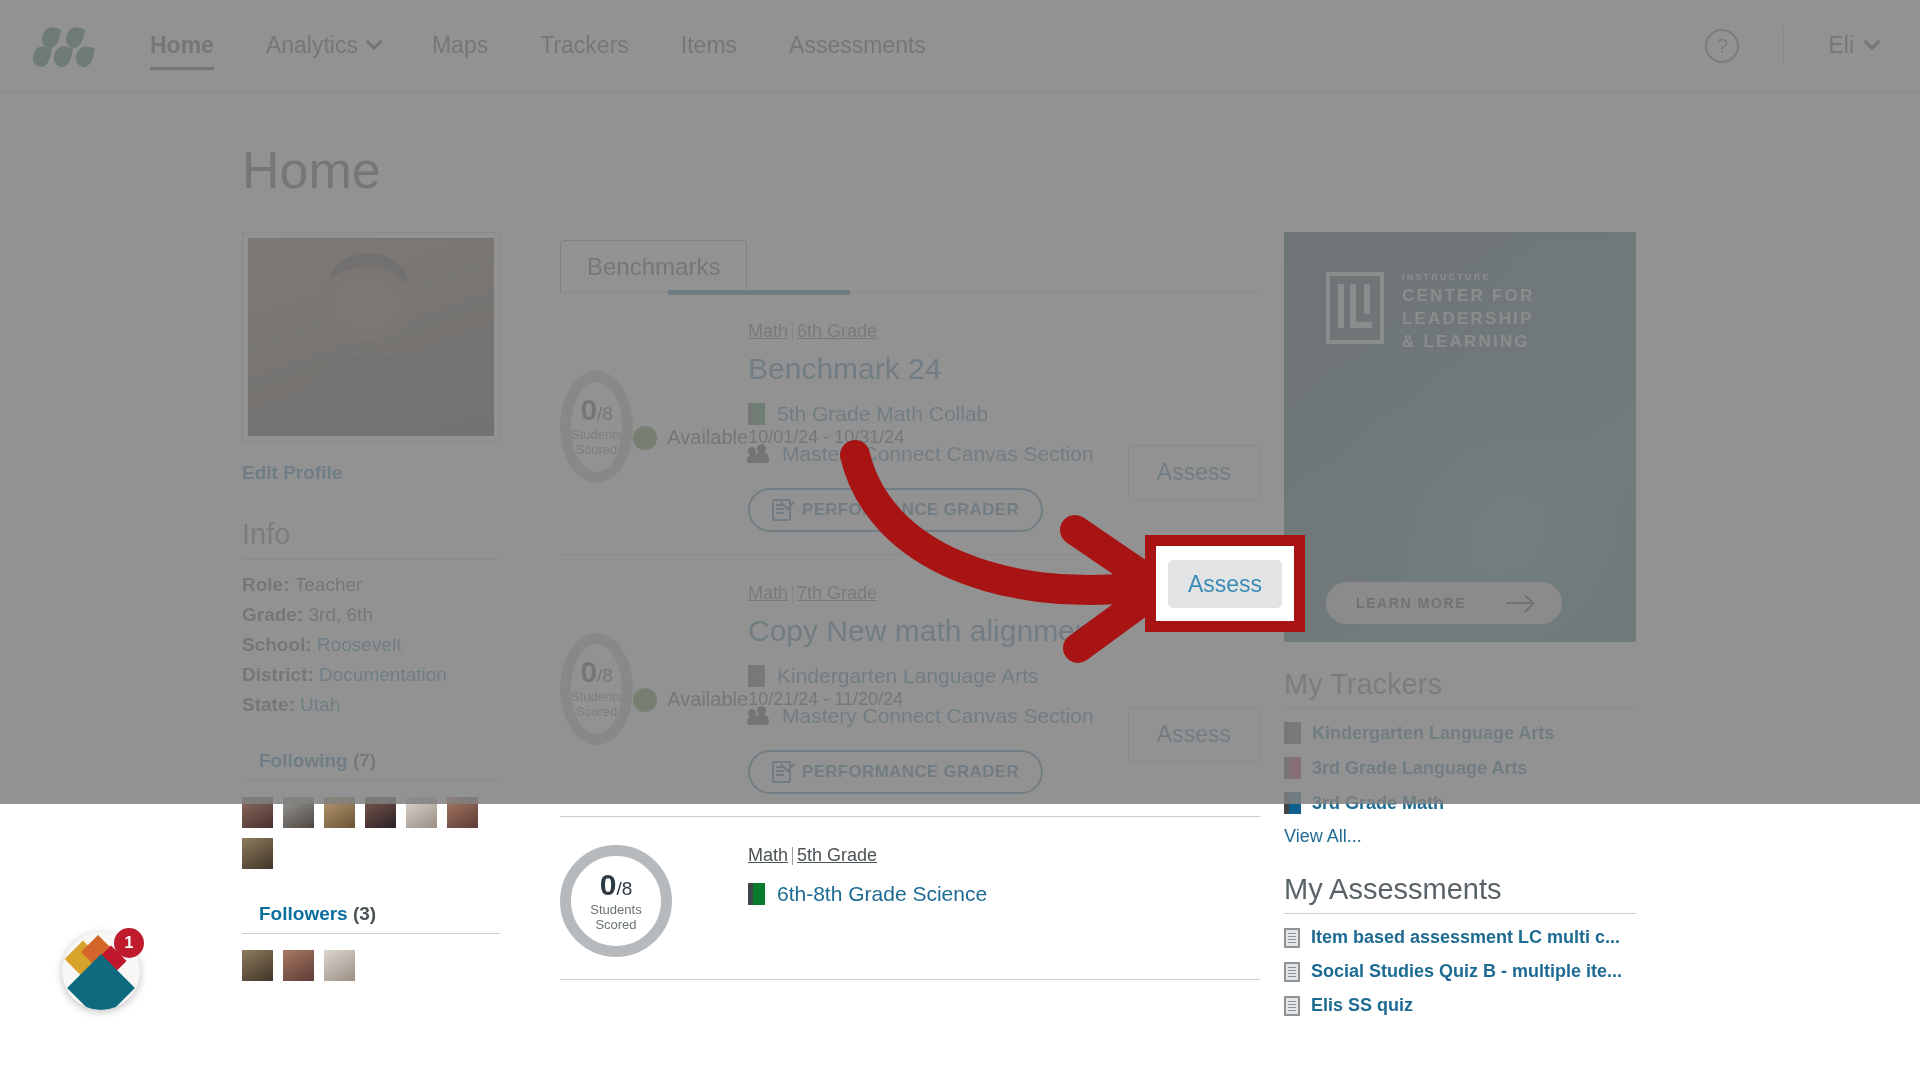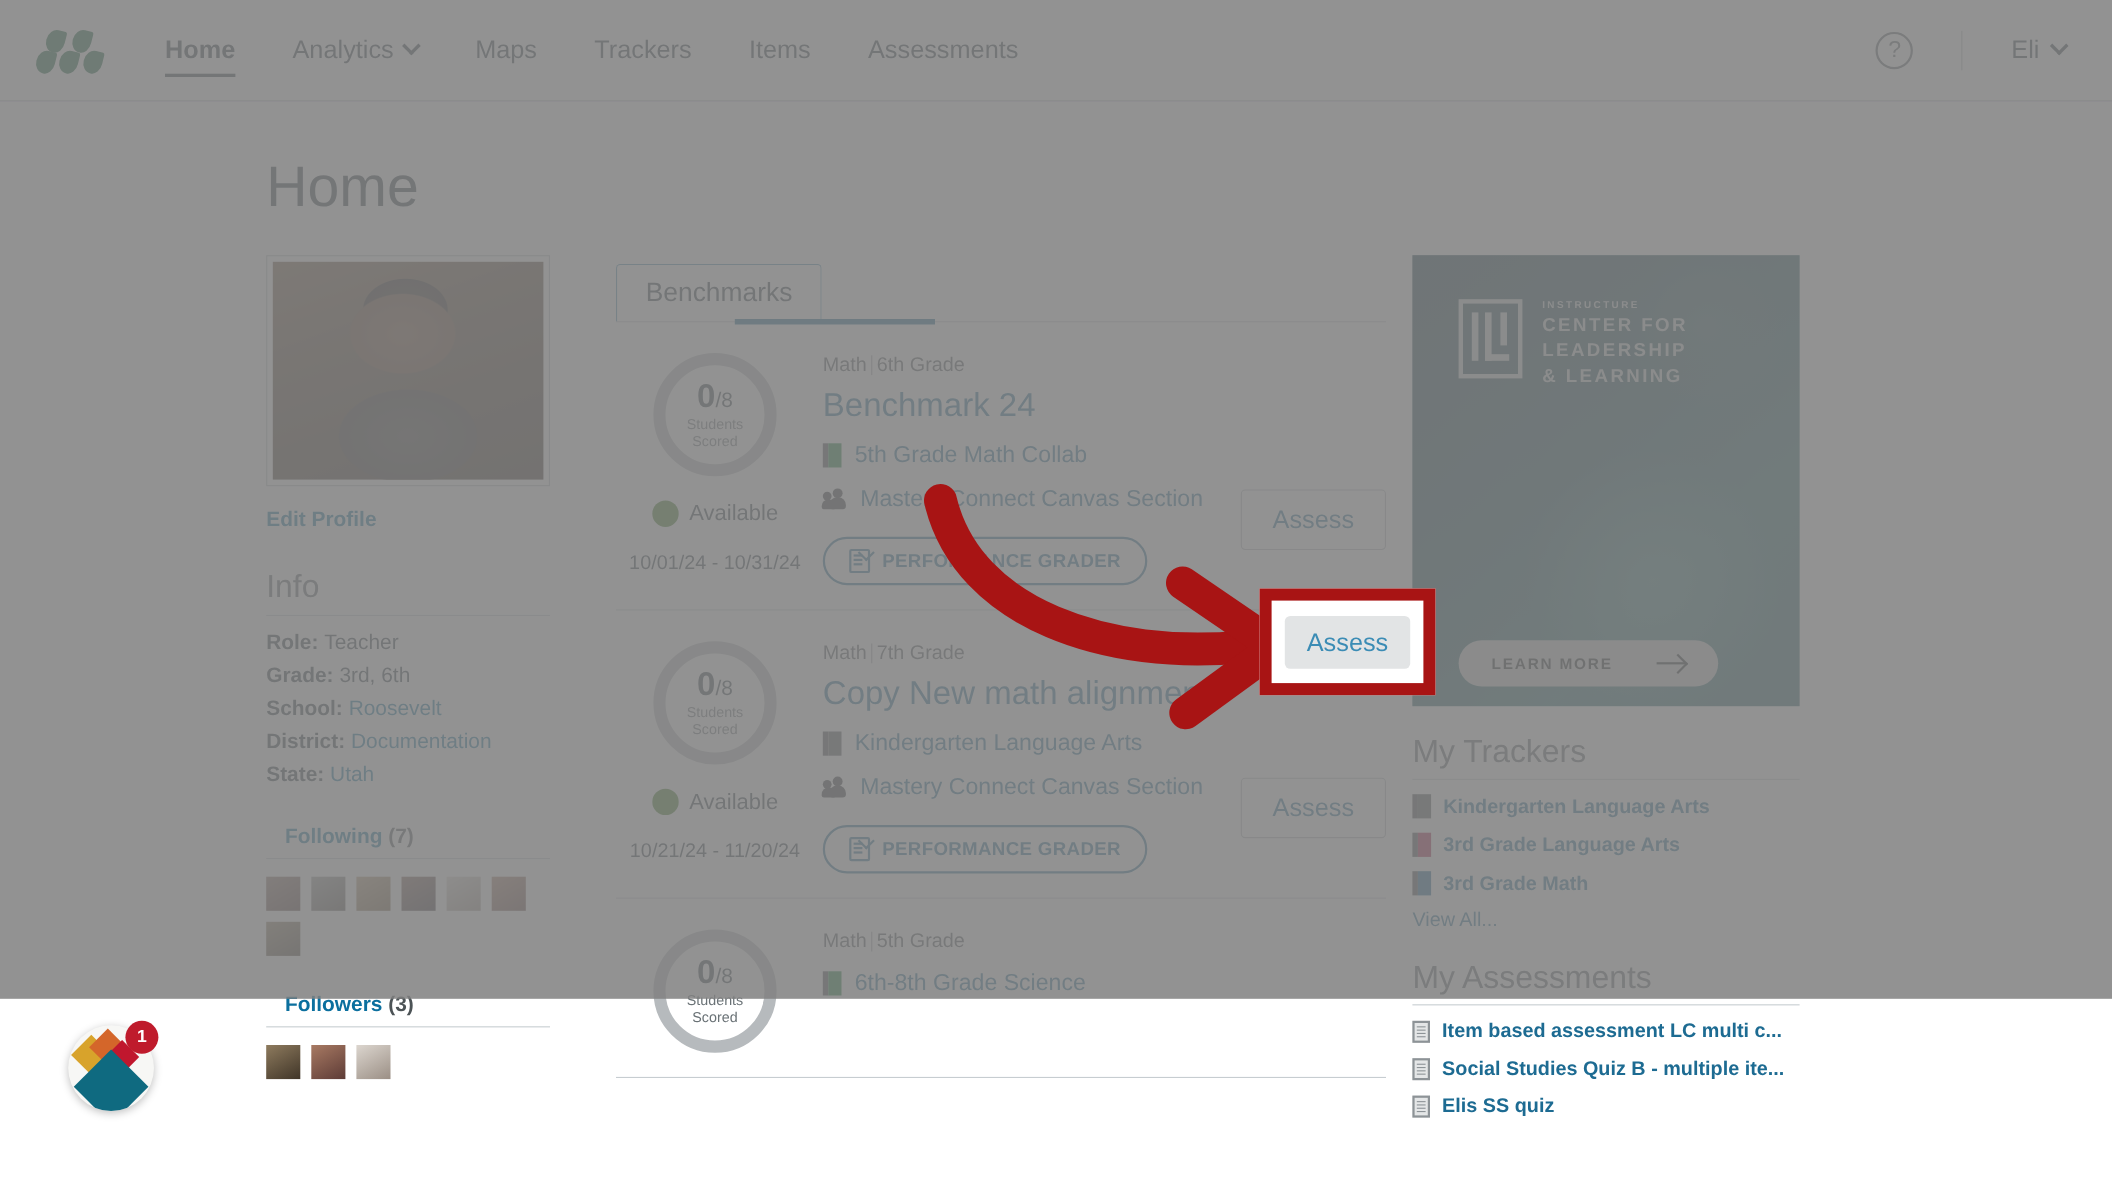--- a/index.html
+++ b/index.html
@@ -4,21 +4,21 @@
 <style>
   * { box-sizing: border-box; margin: 0; padding: 0; }
   html, body {
     width: 1920px; height: 1080px;
     overflow: hidden;
     font-family: "Liberation Sans", sans-serif;
     background: #808080;
   }
   #root {
     position: relative;
-    width: 1920px; height: 908px;
+    width: 1920px; height: 804px;
     background: #6d28d9;
   }
   
   #dim {
     position: absolute; inset: 0;
     background: #808080;
     opacity: 0.86;
     z-index: 60;
     pointer-events: none;
   }
@@ -146,36 +146,36 @@
   }
   .tab.active {
     border: 1px solid #4a8fb3;
     border-bottom: none;
     background: transparent;
   }
   .tabs-underline { width: 700px; height: 1px; background: #c7cdd1; position: relative; }
   .tabs-underline .sel { position: absolute; left: 108px; width: 182px; top: -2px; height: 5px; background: #0a5d86; }
 
   .bcard { display: flex; padding: 28px 0 22px 0; border-bottom: 1px solid #c7cdd1; position: relative; }
-  .bleft { width: 180px; flex: 0 0 180px; display: flex; flex-direction: column; align-items: center; }
+  .bleft { width: 180px; flex: 0 0 180px; display: flex; align-items: center; }
   .donut {
     width: 112px; height: 112px; border-radius: 50%;
     border: 11px solid #b6babd;
     display: flex; flex-direction: column; align-items: center; justify-content: center;
   }
   .dnum { font-size: 30px; color: #2d3b45; font-weight: bold; line-height: 1; }
   .dnum .den { font-size: 19px; font-weight: normal; color: #2d3b45; }
   .dsub { font-size: 13px; color: #6a7276; line-height: 1.15; text-align: center; margin-top: 3px; }
   .availrow { display: flex; align-items: center; gap: 10px; margin-top: 22px; }
   .dot { width: 24px; height: 24px; border-radius: 50%; background: #3a7a1a; }
   .availtxt { font-size: 20px; color: #2d3b45; }
   .daterow { font-size: 18px; color: #2d3b45; margin-top: 22px; white-space: nowrap; }
 
   .bmain { flex: 1; padding-left: 8px; }
-  .meta { font-size: 18px; color: #4c5356; display: flex; align-items: center; gap: 4px; }
+  .meta { font-size: 18px; color: #4c5356; display: flex; align-items: center; gap: 4px; text-decoration: underline; }
   .meta .sep { width: 1px; height: 18px; background: #9aa0a4; }
   .btitle { font-size: 30px; color: #1d6b92; margin-top: 10px; cursor: pointer; }
   .brow { display: flex; align-items: center; gap: 12px; margin-top: 16px; }
   .brow .lbl { font-size: 21px; color: #1d6b92; cursor: pointer; }
   .nbicon { width: 17px; height: 22px; position: relative; display: inline-block; }
   .nbicon .spine { position: absolute; left: 0; top: 0; width: 5px; height: 22px; background: #3f4448; }
   .nbicon .cover { position: absolute; left: 5px; top: 0; width: 12px; height: 22px; }
   .grpicon { width: 22px; height: 20px; position: relative; }
   .grpicon .h1 { position: absolute; left: 9px; top: 0px; width: 9px; height: 9px; border-radius: 50%; background: #2b3033; }
   .grpicon .b1 { position: absolute; left: 6px; top: 8px; width: 15px; height: 11px; border-radius: 7px 7px 3px 3px; background: #2b3033; }

